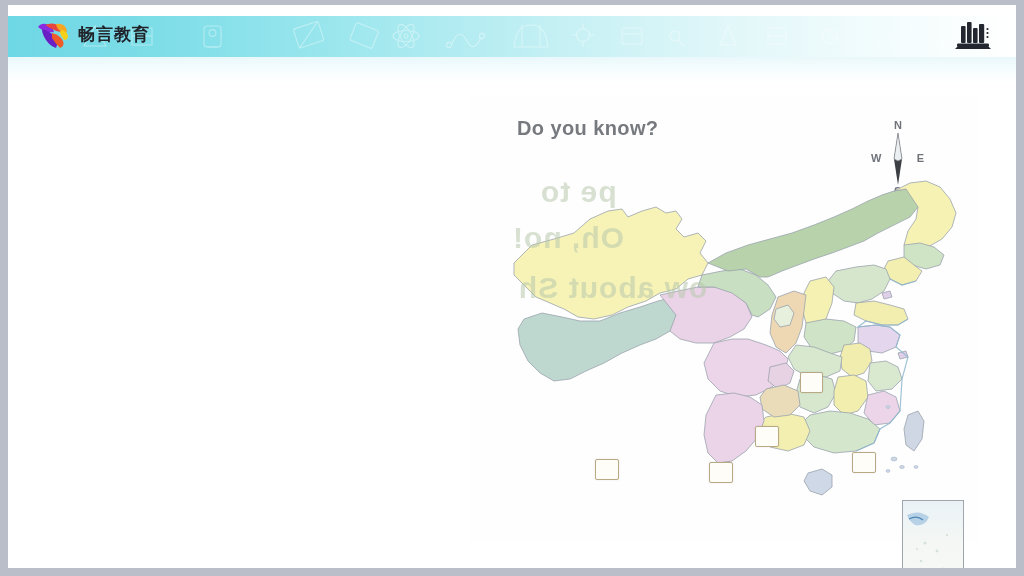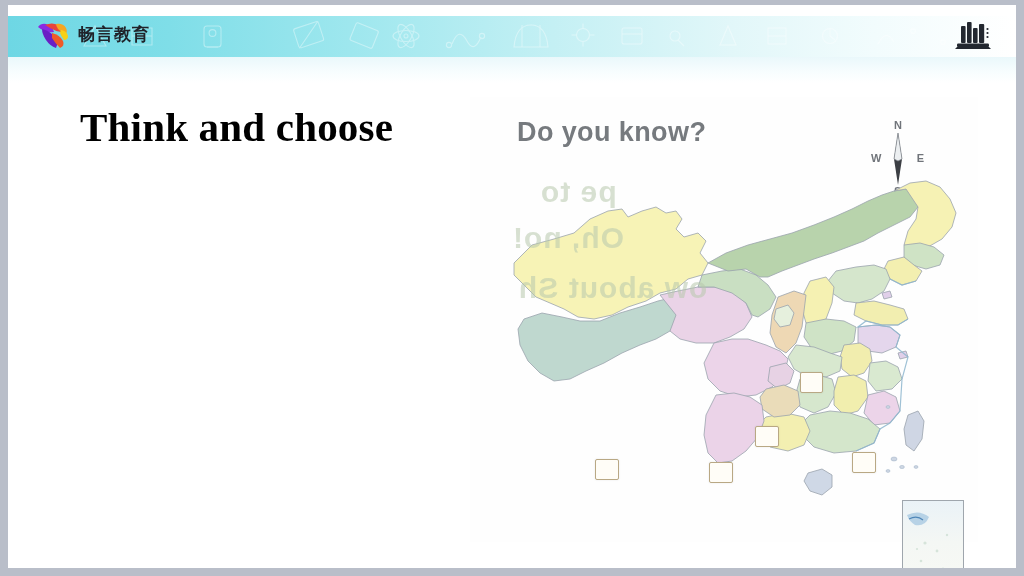--- a/index.html
+++ b/index.html
@@ -122,21 +122,21 @@
     top: 92px;
     width: 508px;
     height: 445px;
     background: #fefefe;
   }
 
   #do-you-know {
     position: absolute;
     left: 47px;
     top: 20px;
-    font-size: 27px;
+    font-size: 20px;
     font-weight: 600;
     color: #6b6f74;
     letter-spacing: .4px;
     white-space: nowrap;
     opacity: .92;
   }
 
   
   #compass {
     position: absolute;
@@ -271,21 +271,20 @@
           <rect x="25" y="6" width="5.2" height="19" rx="1"></rect>
           <rect x="3" y="25.5" width="32" height="3.2" rx="1.2"></rect>
           <path d="M1 31 L4.5 27.5 L33.5 27.5 L37 31 Z"></path>
           <circle cx="33.5" cy="11" r="1.1"></circle>
           <circle cx="33.5" cy="15" r="1.1"></circle>
           <circle cx="33.5" cy="19" r="1.1"></circle>
         </g>
       </svg>
     </div>
 
-    <div id="title">Think and choose</div>
 
     <div id="figure">
 
       <div id="do-you-know">Do you know?</div>
 
       <div id="compass">
         <span class="lbl n">N</span>
         <span class="lbl s">S</span>
         <span class="lbl w">W</span>
         <span class="lbl e">E</span>

